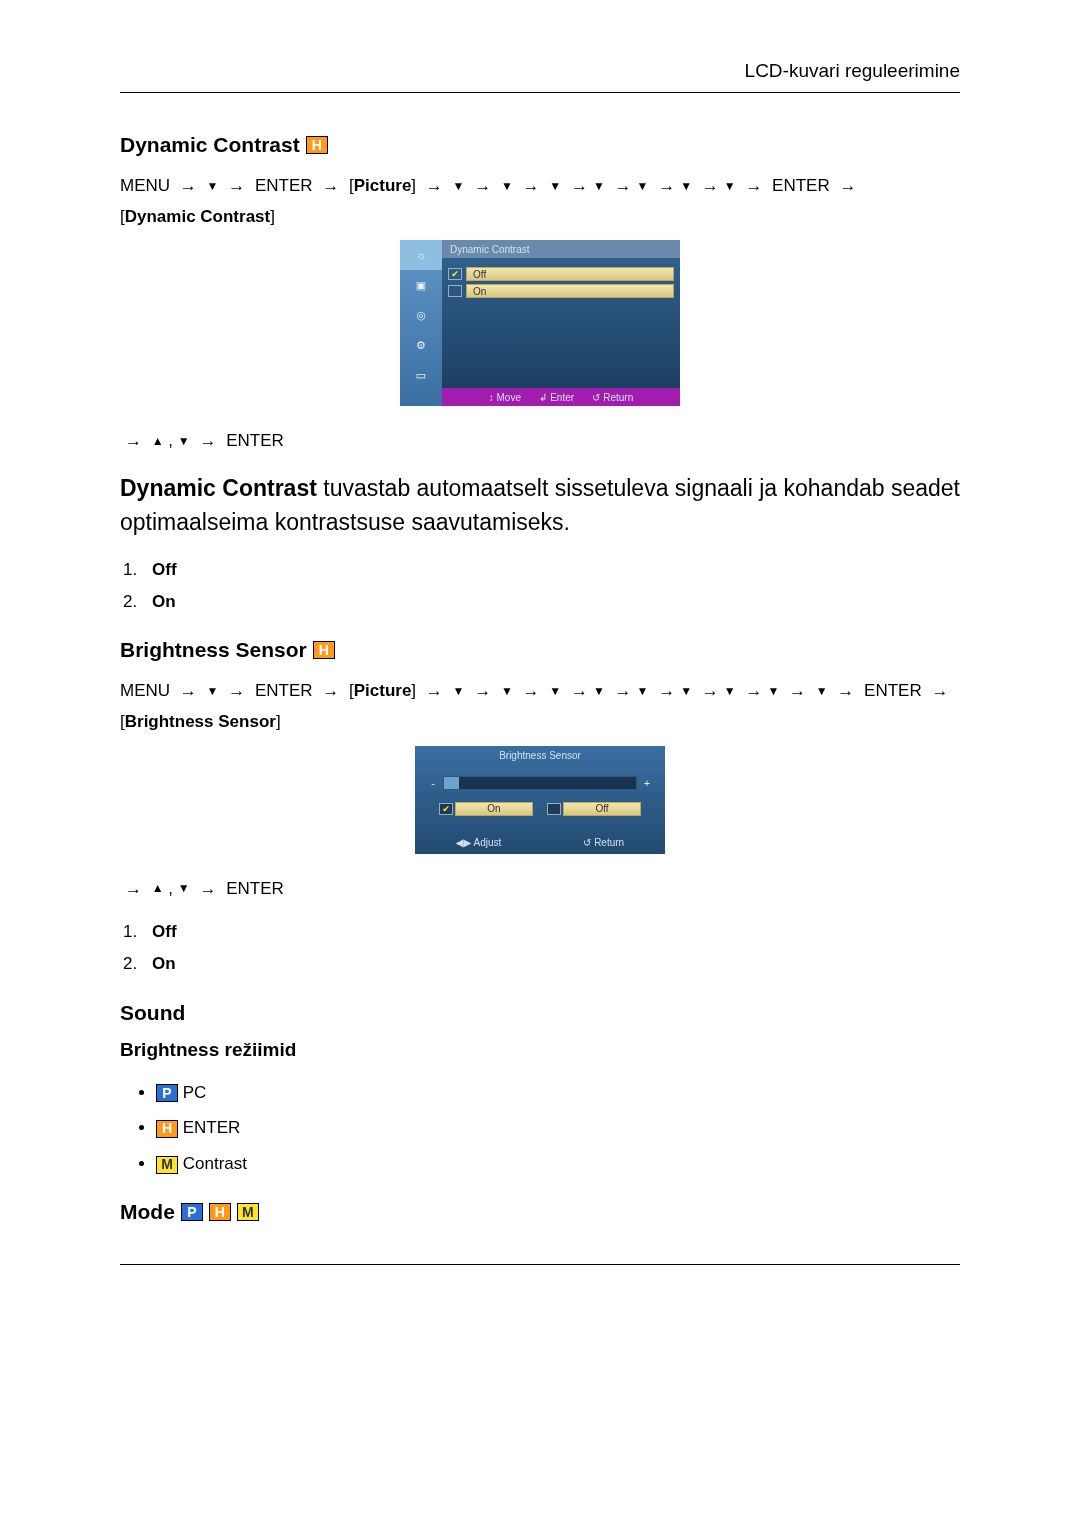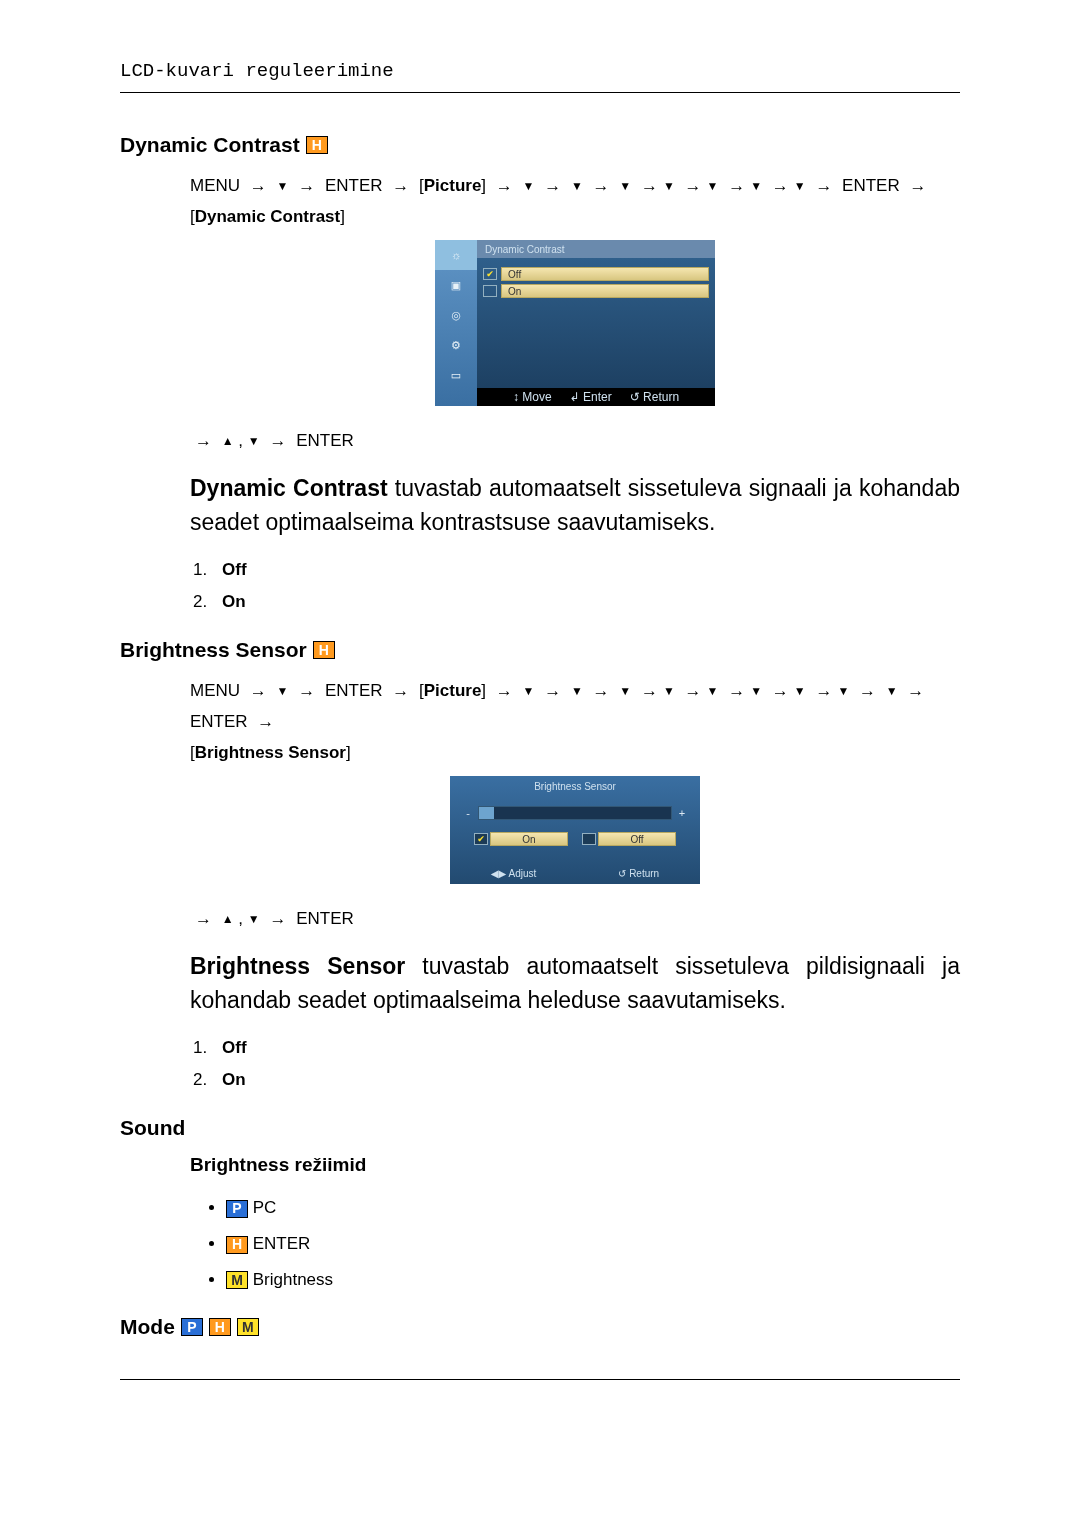--- a/index.html
+++ b/index.html
@@ -1,23 +1,23 @@
 <!DOCTYPE html>
 <html><head>
 <meta charset="utf-8">
 <style>
   * { box-sizing: border-box; margin: 0; padding: 0; }
   body { font-family: Arial, Helvetica, sans-serif; background: #fff; color: #000; width: 1080px; margin: 0 auto; }
   .page { padding: 60px 120px 40px 120px; }
-  .header-title { text-align: left; font-size: 19px; margin-bottom: 10px; font-family: Liberation Mono, monospace; }
+  .header-title { text-align: right; font-size: 19px; margin-bottom: 10px; }
   hr.top-hr { border: none; border-top: 1px solid #000; margin-bottom: 40px; }
   hr.bot-hr { border: none; border-top: 1px solid #000; margin-top: 40px; }
   .section-title { font-size: 21px; font-weight: bold; margin: 18px 0 14px 0; display: flex; align-items: center; gap: 6px; }
   .subsection-title { font-size: 19px; font-weight: bold; margin: 14px 0 14px 0; }
-  .indent { margin-left: 70px; }
+  .indent { }
   .nav-path { font-size: 17px; line-height: 1.8; margin-bottom: 8px; }
   .nav-line2 { font-weight: bold; }
   .arrow { display: inline-block; margin: 0 5px; }
   .triangle-down { display: inline-block; font-size: 12px; vertical-align: middle; }
   .triangle-up { display: inline-block; font-size: 12px; vertical-align: middle; }
   .bold { font-weight: bold; }
   .body-text { font-size: 23px; line-height: 1.5; margin: 14px 0; text-align: justify; }
   ol { margin: 12px 0 20px 0; padding-left: 22px; }
   ol li { font-size: 17px; line-height: 1.9; padding-left: 10px; }
   ol li .item-label { font-weight: bold; }
@@ -35,21 +35,21 @@
   .osd1-top { display: flex; }
   .osd1-side { width: 42px; background: linear-gradient(#6196c7,#3a6fa2); display: flex; flex-direction: column; align-items: center; }
   .osd1-side .cell { height: 30px; display: flex; align-items: center; justify-content: center; width: 100%; }
   .osd1-side .cell.active { background: #8fbfe0; }
   .osd1-main { flex: 1; display: flex; flex-direction: column; }
   .osd1-title { background: #6a8aad; color: #cfe1ef; height: 18px; display: flex; align-items: center; padding-left: 8px; font-size: 10px; }
   .osd1-body { background: linear-gradient(#2f5f8b,#1d4062); flex: 1; padding: 6px; min-height: 130px; }
   .opt-row { display: flex; align-items: center; margin: 3px 0; }
   .chk { width: 14px; height: 12px; border: 1px solid #93b0c0; margin-right: 4px; display: inline-flex; align-items: center; justify-content: center; font-size: 9px; color: #ffe22a; }
   .opt { flex: 1; background: linear-gradient(#f5e6b0,#d8c680); border: 1px solid #b8a860; color: #333; height: 14px; display: flex; align-items: center; padding-left: 6px; font-size: 10px; }
-  .osd1-footer { background: #000000; color: #cfe1ef; height: 18px; display: flex; align-items: center; justify-content: center; gap: 18px; font-size: 12px; }
+  .osd1-footer { background: #a21caf; color: #cfe1ef; height: 18px; display: flex; align-items: center; justify-content: center; gap: 18px; font-size: 10px; }
 
   .side-ico { color: #e9f2f8; font-size: 11px; }
 
   
   .osd2 { width: 250px; margin: 6px auto 20px auto; font-size: 11px; background: linear-gradient(#3a6fa2,#224a70); padding: 0; }
   .osd2-title { color: #cfe1ef; text-align: center; height: 20px; display: flex; align-items: center; justify-content: center; font-size: 10px; }
   .osd2-body { padding: 10px 14px 6px; }
   .slider-row { display: flex; align-items: center; gap: 6px; margin-bottom: 12px; }
   .slider-row .lbl { color: #dbe8f2; width: 8px; text-align: center; }
   .slider-bar { flex: 1; height: 14px; border: 1px solid #325775; position: relative; background: #193450; }
@@ -219,23 +219,20 @@
     </div>
 
     <div class="nav-path">
       <span class="arrow">→</span>
       <span class="triangle-up">▲</span> ,
       <span class="triangle-down">▼</span>
       <span class="arrow">→</span>
       <span>ENTER</span>
     </div>
 
-    <div class="body-text">
-      <span class="bold">Brightness Sensor</span><span> tuvastab automaatselt sissetuleva pildisignaali ja kohandab seadet optimaalseima heleduse saavutamiseks.</span>
-    </div>
 
     <ol>
       <li><span class="item-label">Off</span></li>
       <li><span class="item-label">On</span></li>
     </ol>
   </div>
 
   <div class="section-title">
     <span>Sound</span>
   </div>
@@ -245,21 +242,21 @@
       <li>
         <span class="badge badge-P">P</span>
         <span>PC</span>
       </li>
       <li>
         <span class="badge badge-H">H</span>
         <span>ENTER</span>
       </li>
       <li>
         <span class="badge badge-M">M</span>
-        <span>Brightness</span>
+        <span>Contrast</span>
       </li>
     </ul>
   </div>
 
   <div class="section-title">
     <span>Mode</span>
     <span class="badge badge-P">P</span>
     <span class="badge badge-H">H</span>
     <span class="badge badge-M">M</span>
   </div>

